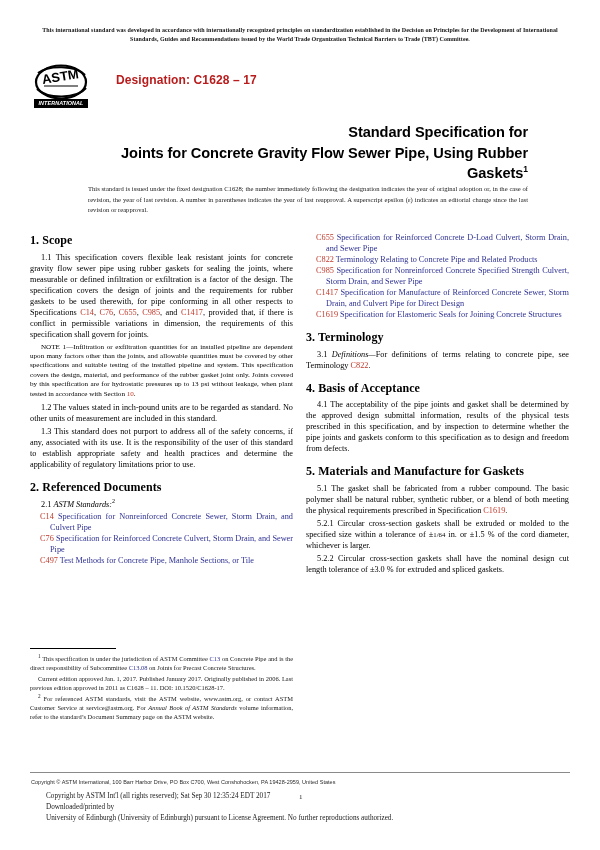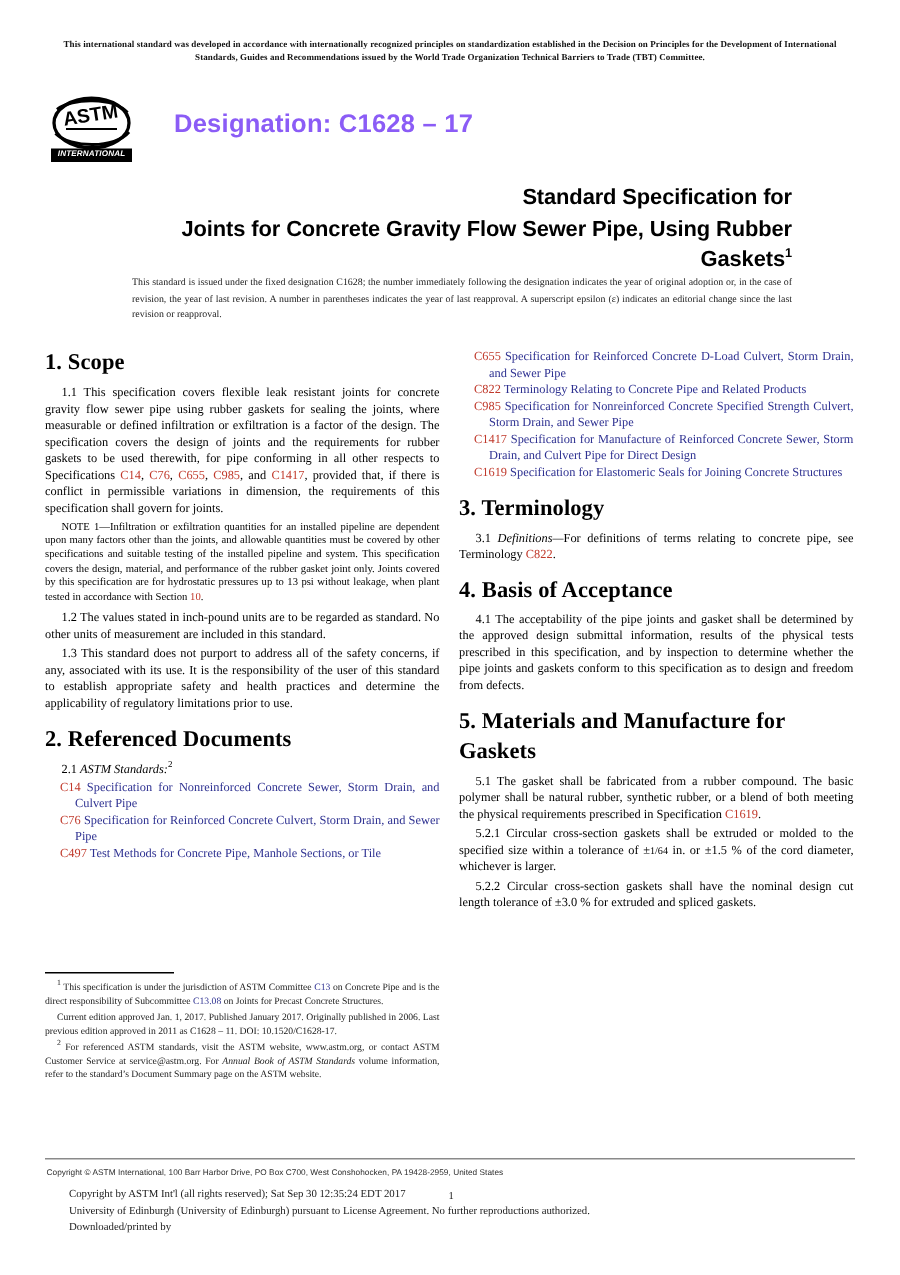--- a/index.html
+++ b/index.html
@@ -52,23 +52,23 @@
     width: 62px;
     height: 46px;
   }
   .astmLogo svg { display:block; }
   .designation {
     position: absolute;
     left: 84px;
     top: 9px;
     font-family: "Liberation Sans", sans-serif;
     font-weight: bold;
-    font-size: 17px;
+    font-size: 12px;
     letter-spacing: 0.01em;
-    color: #8b5cf6;
+    color: #b91c1c;
   }
 
   
   .titleBlock {
     position: absolute;
     left: 88px;
     top: 122px;
     width: 440px;
   }
   .titleBlock h1 {
@@ -105,21 +105,21 @@
     font-size: 8.25px;
     line-height: 1.335;
     text-align: justify;
     color: #000;
   }
   .colLeft  { left: 30px; }
   .colRight { left: 306px; }
 
   h2.sec {
     font-family: "Liberation Serif", serif;
-    font-size: 15px;
+    font-size: 12px;
     font-weight: bold;
     margin: 9px 0 3.5px 0;
     text-align: left;
     letter-spacing: 0.005em;
   }
   h2.sec.first { margin-top: 0; }
 
   p.para {
     margin: 0 0 0 0;
     text-indent: 11px;
@@ -295,18 +295,18 @@
     <h2 class="sec">5. Materials and Manufacture for Gaskets</h2>
     <p class="para"><span>5.1 The gasket shall be fabricated from a rubber compound. The basic polymer shall be natural rubber, synthetic rubber, or a blend of both meeting the physical requirements prescribed in Specification </span><span class="xref">C1619</span><span>.</span></p>
     <p class="para"><span>5.2.1 Circular cross-section gaskets shall be extruded or molded to the specified size within a tolerance of ±</span><span class="frac">1/64</span><span> in. or ±1.5 % of the cord diameter, whichever is larger.</span></p>
     <p class="para">5.2.2 Circular cross-section gaskets shall have the nominal design cut length tolerance of ±3.0 % for extruded and spliced gaskets.</p>
   </div>
 
   <div class="footRule"></div>
   <div class="copyline">Copyright © ASTM International, 100 Barr Harbor Drive, PO Box C700, West Conshohocken, PA 19428-2959, United States</div>
   <div class="licBlock">
     <div>Copyright by ASTM Int'l (all rights reserved); Sat Sep 30 12:35:24 EDT 2017</div>
+    <div>Downloaded/printed by</div>
     <div>University of Edinburgh (University of Edinburgh) pursuant to License Agreement. No further reproductions authorized.</div>
-    <div>Downloaded/printed by</div>
   </div>
   <div class="pageNum">1</div>
 
 </div>
 
 </body></html>

